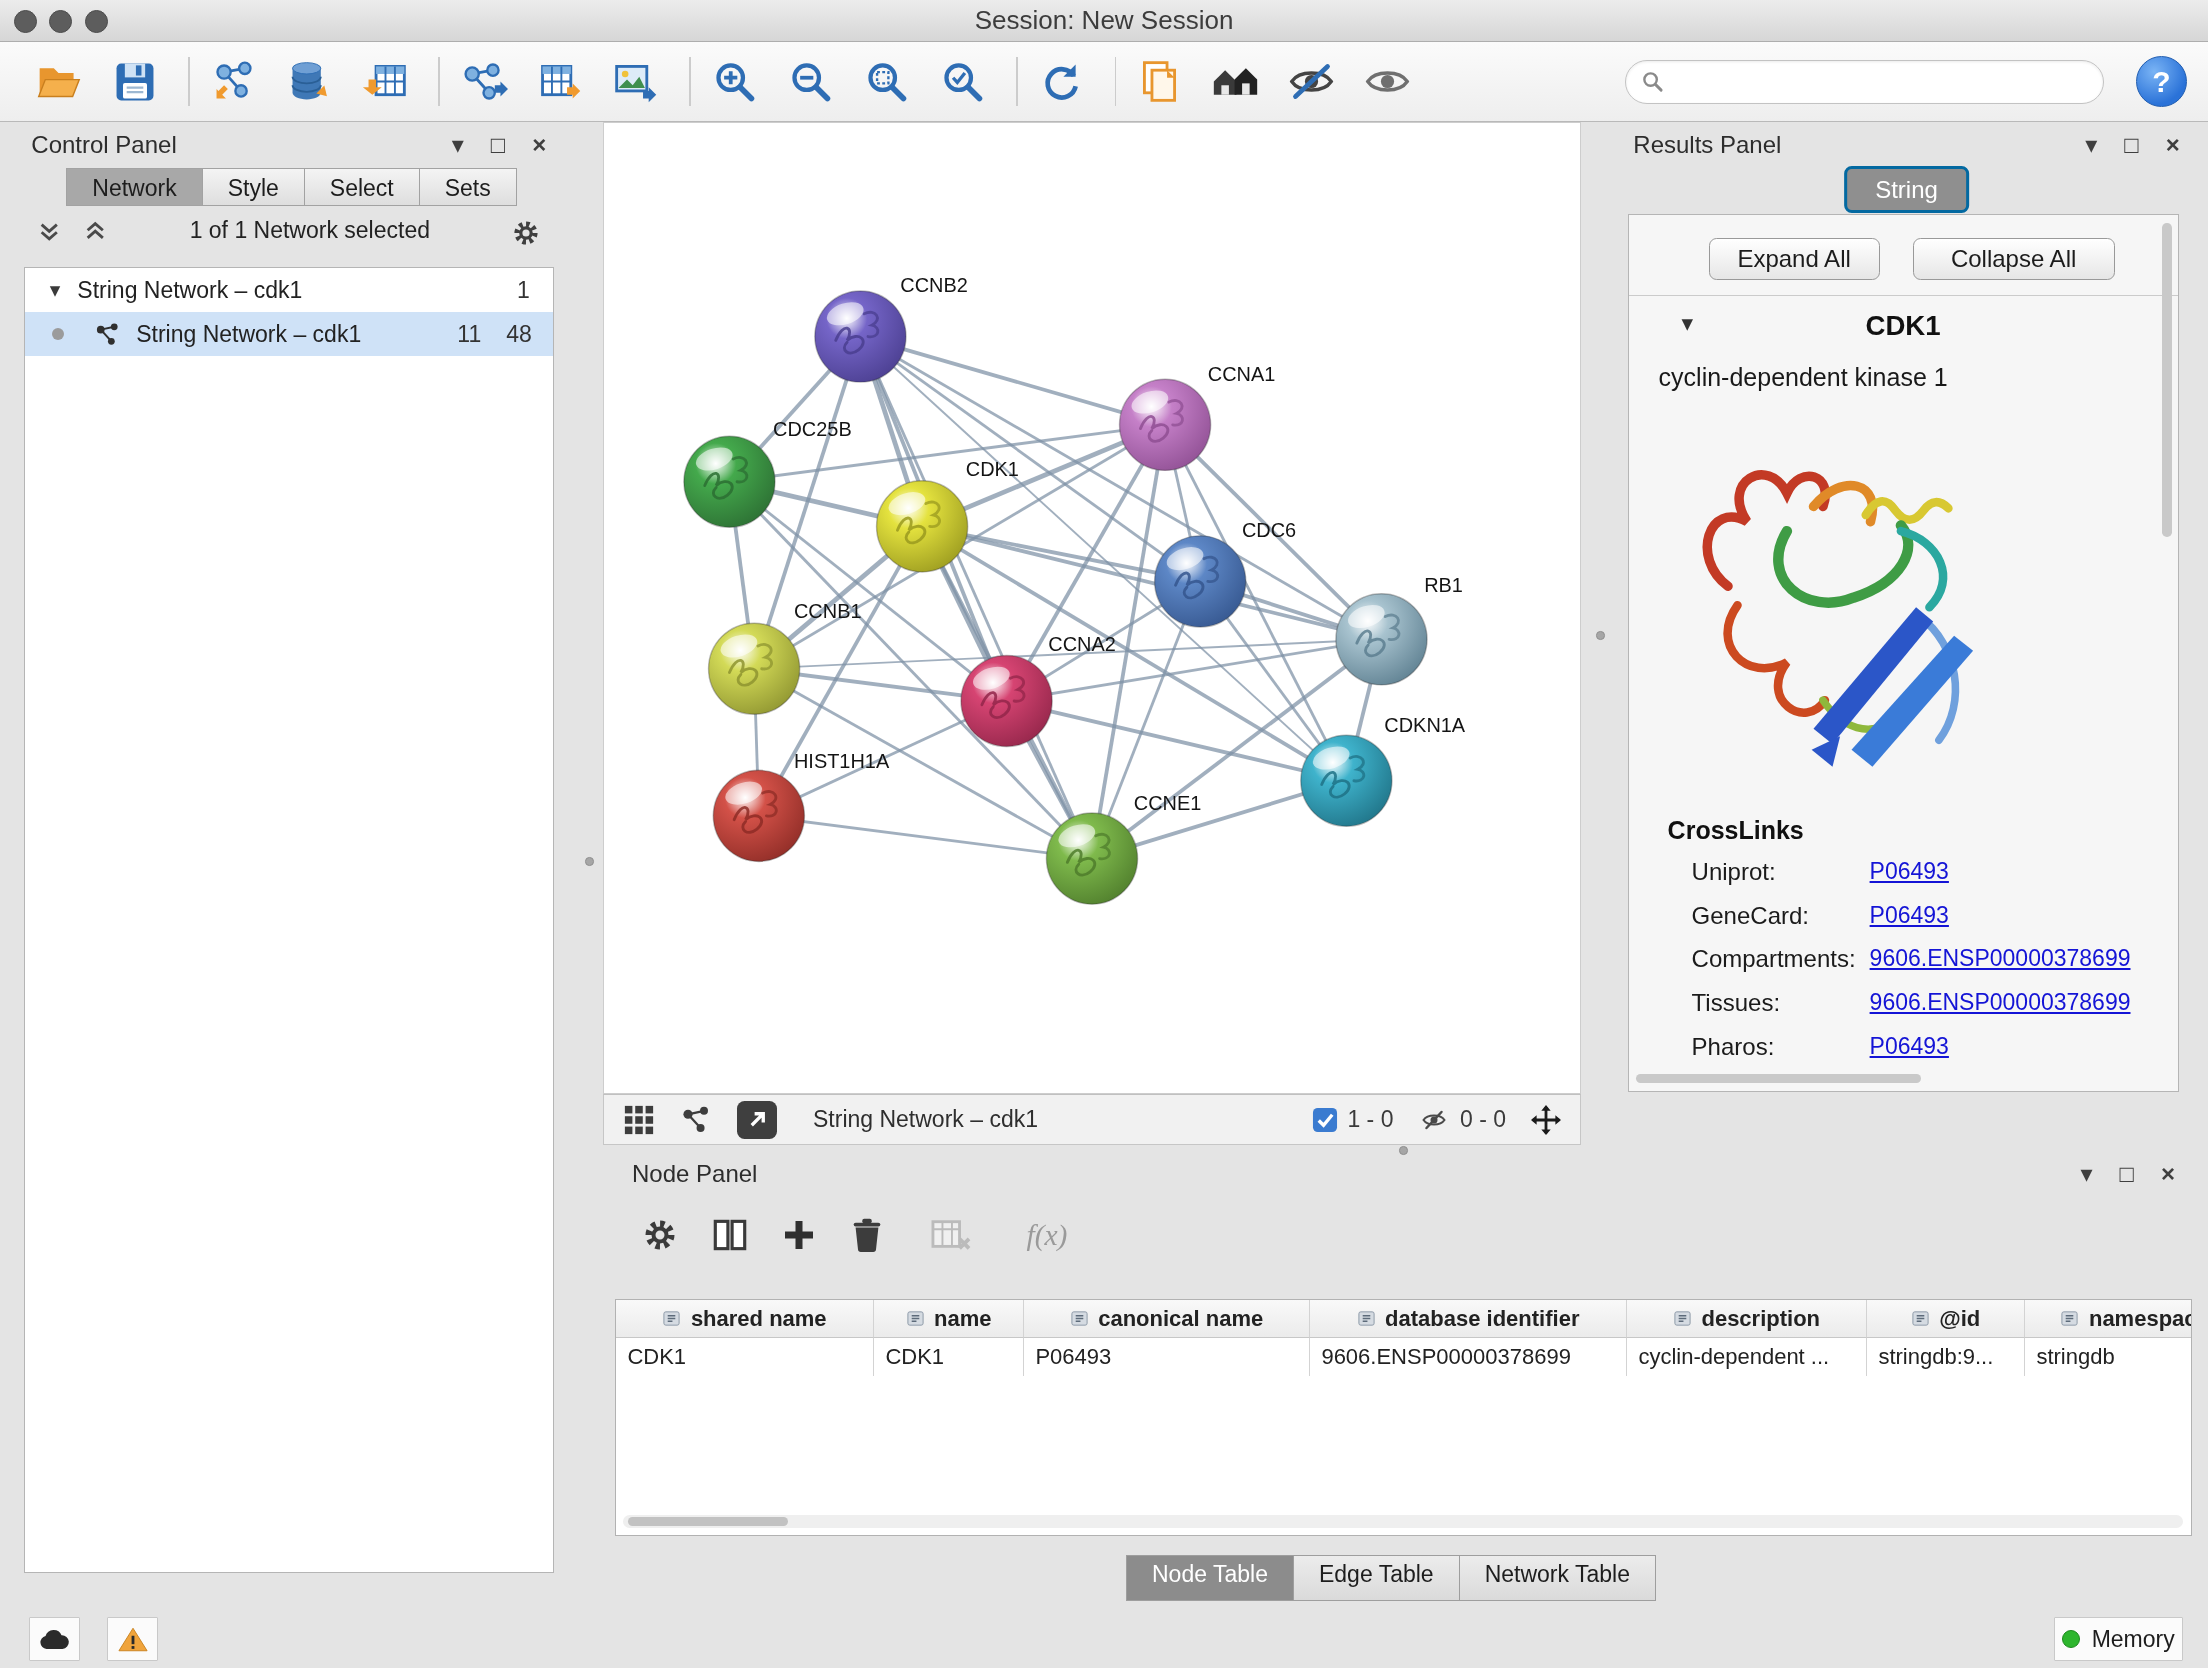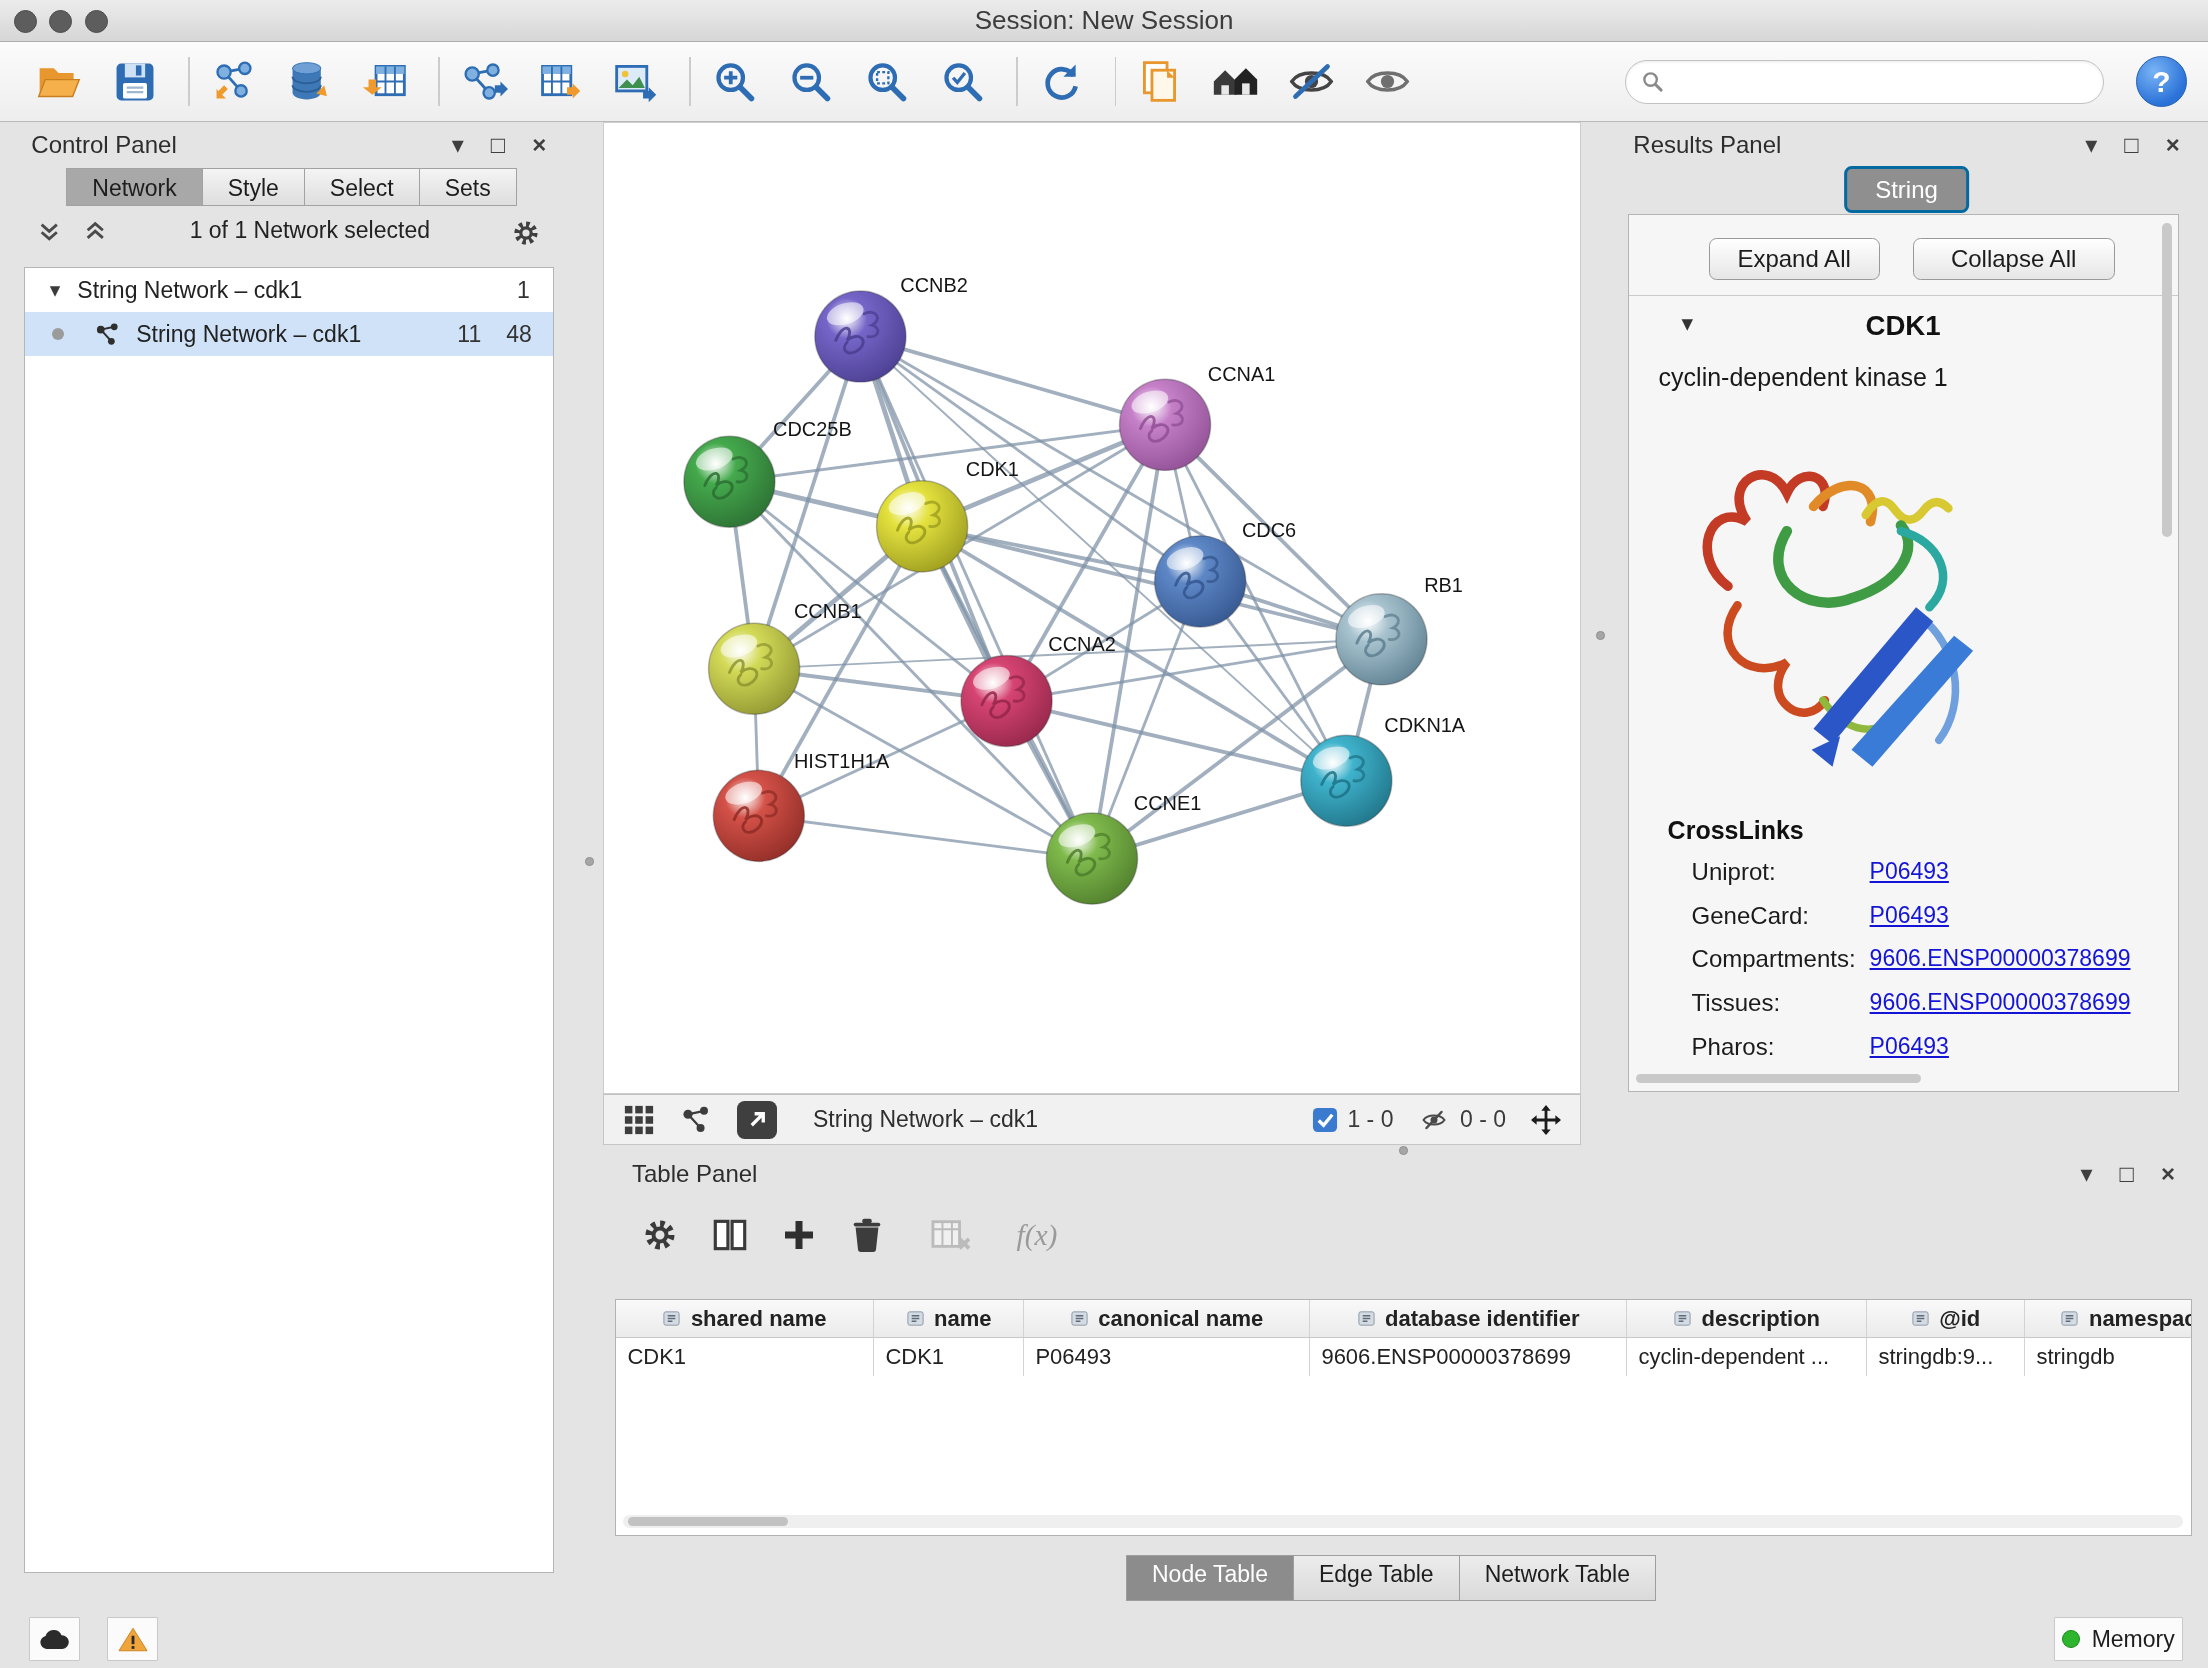--- a/index.html
+++ b/index.html
@@ -66,21 +66,21 @@
   .cl-row{position:absolute;left:63px;width:476px;height:34px;font-size:24px;display:flex}
   .cl-row .cl-label{width:178px;color:#1b1b1b}
   .cl-row a{color:var(--link,#1414d6);text-decoration:underline;font-size:23px}
   .vscroll{position:absolute;right:5.7px;top:7.6px;width:9.5px;height:314px;background:#c9c9c9;border-radius:4.8px}
   .hscroll{position:absolute;left:7.6px;bottom:7.6px;width:285px;height:9.5px;background:#c9c9c9;border-radius:4.8px}
 
   
   #table-panel{position:absolute;left:615px;top:1155px;width:1577px;height:439px}
   #tp-toolbar{position:absolute;left:25px;top:46px;height:68px;display:flex;align-items:center}
   .tp-icon{margin-right:28.5px;display:flex;align-items:center;justify-content:center}
-  #fx-label{font-family:"Liberation Serif",serif;font-style:italic;font-size:29.5px;color:#9a9a9a;margin-left:15px}
+  #fx-label{font-family:"Liberation Serif",serif;font-style:italic;font-size:29.5px;color:#9a9a9a;margin-left:25px}
   #tp-table{position:absolute;left:0;top:144px;width:1577px;height:237px;background:#fff;border:1px solid #b2b2b2;overflow:hidden}
   .trow{display:flex;width:1617px}
   .trow.head .cell{background:linear-gradient(#f9f9f9,#ebebeb);border-bottom:1px solid #c7c7c7;font-weight:bold;justify-content:center;gap:9.5px}
   .cell{height:38px;border-right:1px solid #d3d3d3;font-size:22px;display:flex;align-items:center;padding:0 11.4px;overflow:hidden;white-space:nowrap}
   .c0{width:258px}.c1{width:150px}.c2{width:286px}.c3{width:317px}.c4{width:240px}.c5{width:158px}.c6{width:208px}
   #tp-hscroll{position:absolute;left:7.6px;top:360px;width:1560px;height:13.3px;background:#efefef;border-radius:6.7px}
   #tp-hthumb{position:absolute;left:5.7px;top:1.9px;width:160px;height:9.5px;background:#c2c2c2;border-radius:4.8px}
   #tp-tabs{position:absolute;left:512px;top:400px;display:flex}
   .tp-tab{border:1px solid #9e9e9e;margin-left:-1px;height:46px;line-height:36px;padding:0 25px;font-size:23px;background:linear-gradient(#ececec,#dadada);color:#1d1d1d}
   .tp-tab.selected{background:#8c8c8c;color:#fff}
@@ -588,21 +588,21 @@
       <span class="cl-label">Pharos:</span>
       <a>P06493</a>
     </div>
     <div class="vscroll"></div>
     <div class="hscroll"></div>
   </div>
 </div>
 
 <div id="table-panel">
   <div class="panel-hdr" style="padding:0 17px">
-    <span>Table Panel</span>
+    <span>Node Panel</span>
     <span class="panel-ctls">
       <span>▾</span>
       <span>□</span>
       <span class="hbtn">×</span>
     </span>
   </div>
   <div id="tp-toolbar">
     <span class="tp-icon">
       <svg width="40" height="40" viewBox="0 0 40 40">
           <circle cx="20" cy="20" r="11" fill="none" stroke="#3a3a3a" stroke-width="7" stroke-dasharray="4.3 4.3"></circle>

